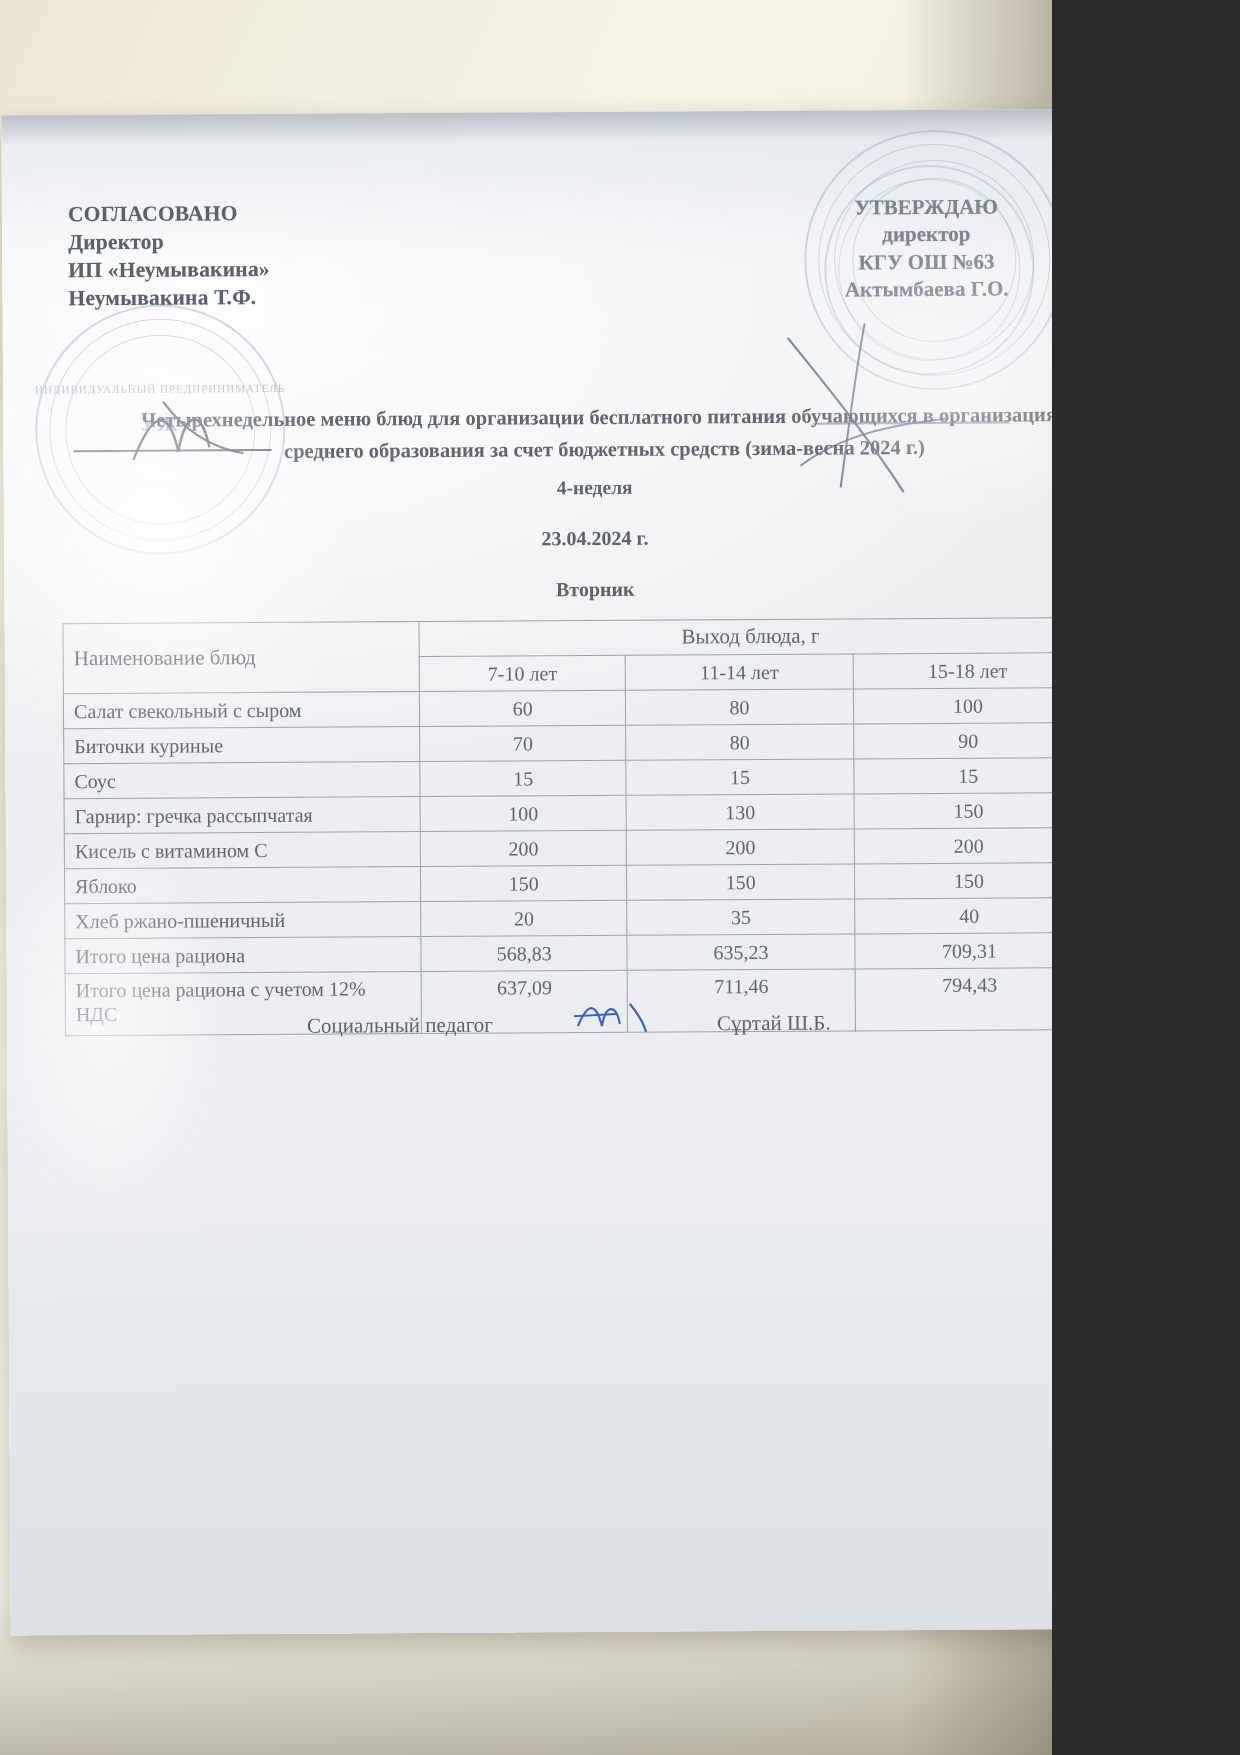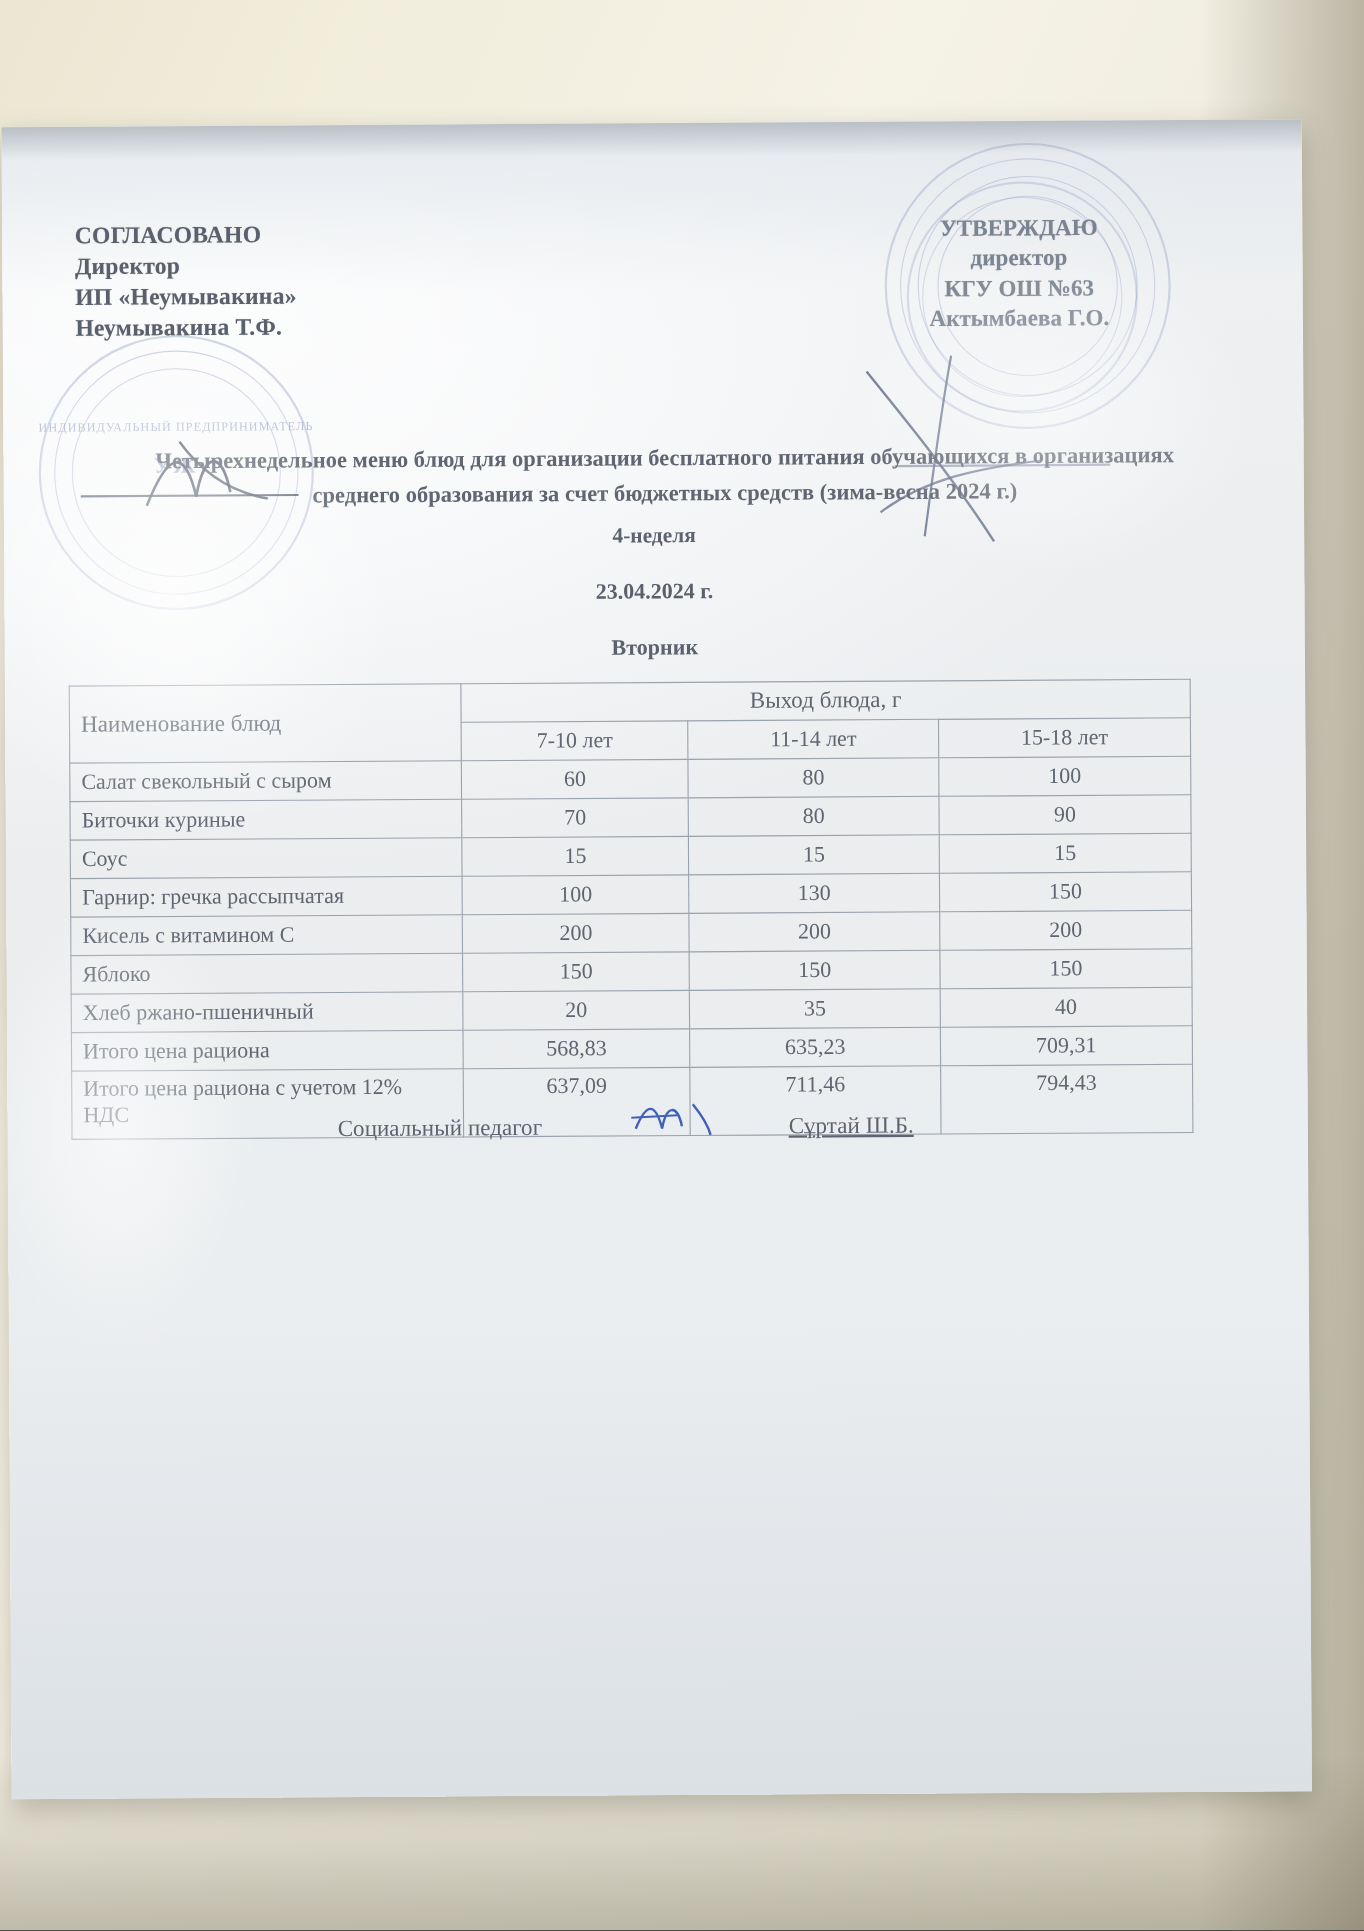--- a/index.html
+++ b/index.html
@@ -7,24 +7,24 @@
     padding: 0;
     background: #2b2b2b;
   }
   body {
     font-family: "Liberation Serif", "DejaVu Serif", serif;
   }
 
   
   .photo {
     position: relative;
-    width: 1240px;
+    width: 1052px;
     height: 1755px;
     overflow: hidden;
-    background: #404040;
+    background: #4d7c0f;
   }
 
   
   .surface {
     position: absolute;
     inset: 0;
     background:
       linear-gradient(115deg, #ece7d2 0%, #f2eedd 18%, #f5f2e6 40%, #efecdf 70%, #e4e0cf 100%);
   }
   .surface-right-shadow {
@@ -201,21 +201,21 @@
   
   .footer {
     position: absolute;
     left: 300px;
     top: 900px;
     width: 700px;
     font-size: 21px;
     color: #5d6470;
   }
   .footer .role { position: absolute; left: 0; top: 0; white-space: nowrap; }
-  .footer .who  { position: absolute; left: 410px; top: 0; white-space: nowrap; text-decoration: underline; }
+  .footer .who  { position: absolute; left: 410px; top: 0; white-space: nowrap; }
 
   
   .sig-ink {
     position: absolute;
     left: 265px;
     top: -16px;
     width: 95px;
     height: 42px;
   }
 

